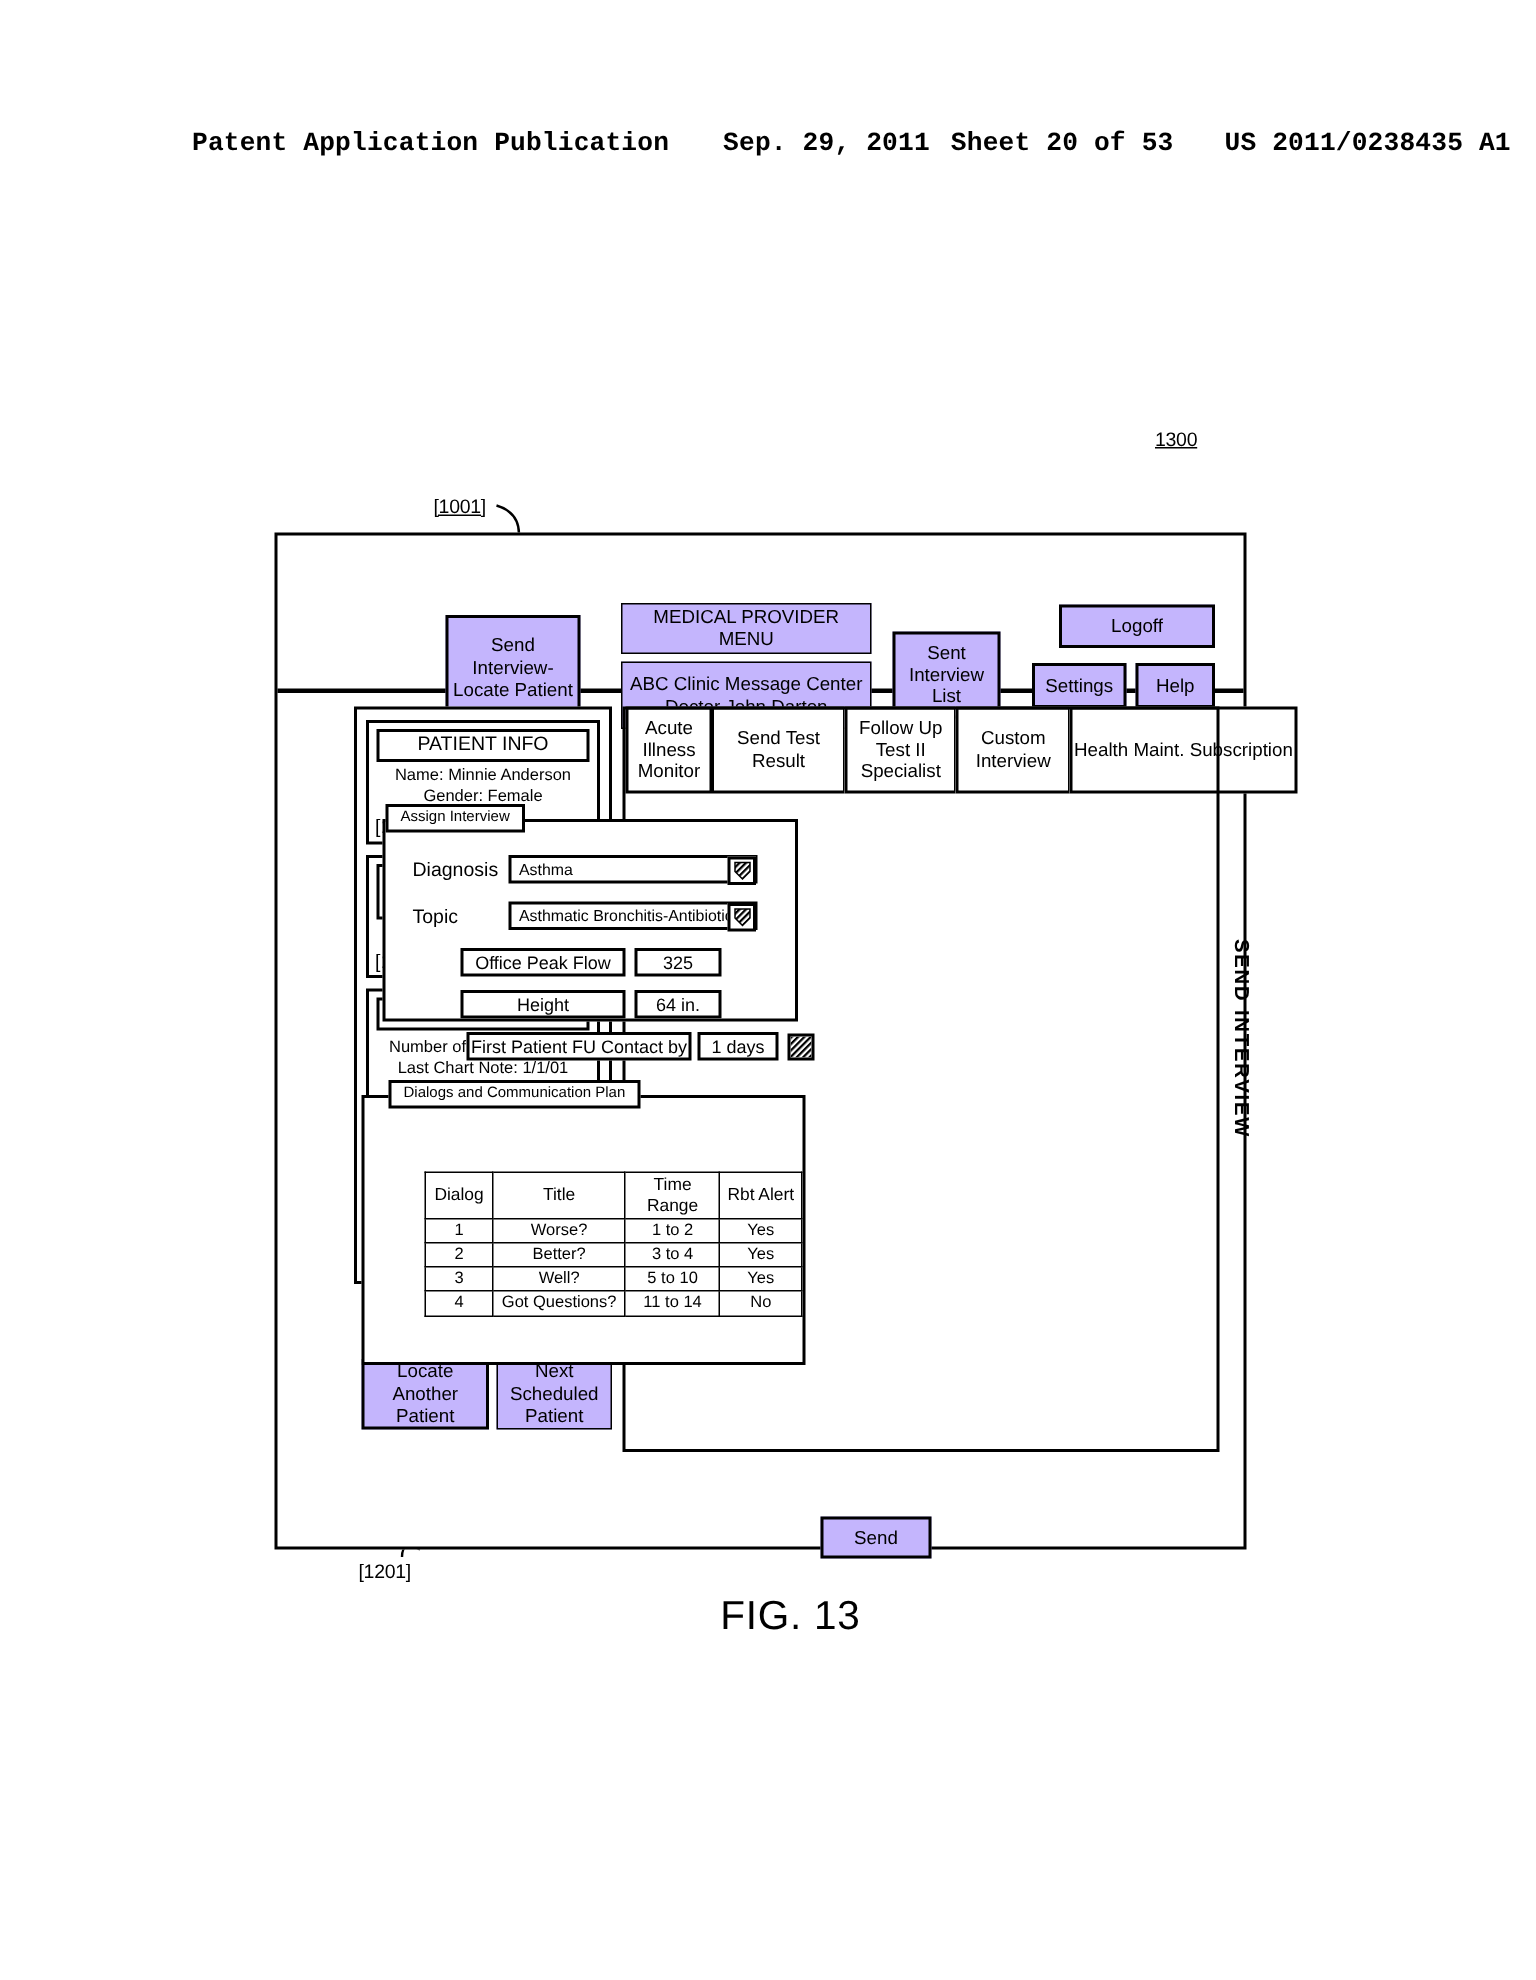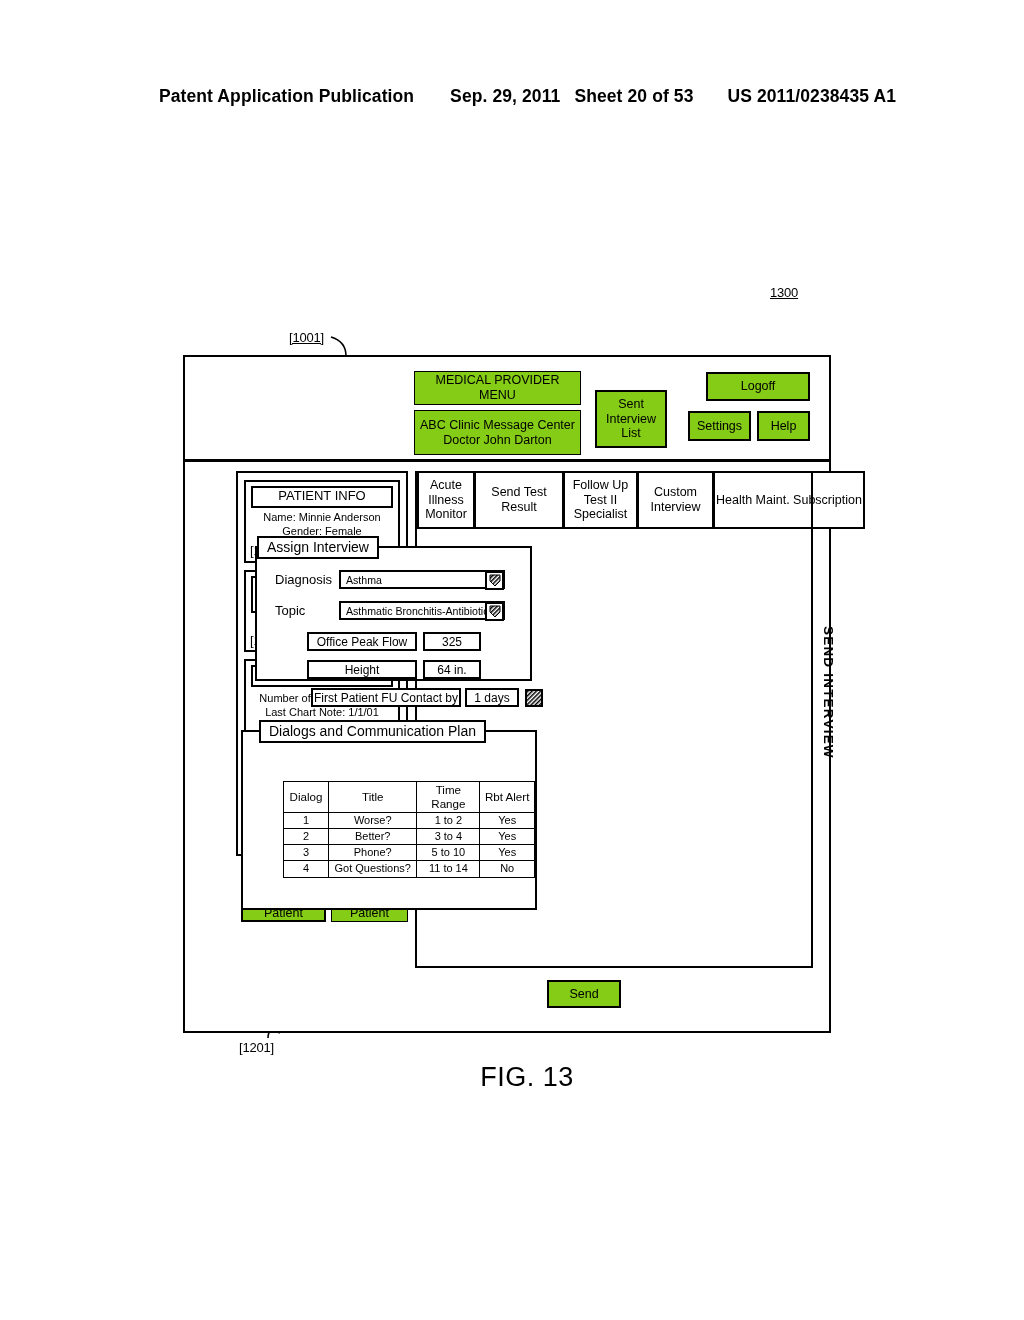--- a/index.html
+++ b/index.html
@@ -12,26 +12,25 @@
     font-family: "Liberation Sans", sans-serif;
     color: #000;
     overflow: hidden;
   }
   
   .pat-header {
     position: absolute;
     top: 86px; left: 128px; width: 768px;
     display: flex;
     align-items: baseline;
-    font-family: Liberation Sans, sans-serif;
+    font-family: Liberation Mono, monospace;
     font-weight: bold;
     font-size: 17.5px;
     letter-spacing: 0.1px;
     white-space: nowrap;
-    justify-content: flex-end;
   }
   .pat-header .h-pub { }
   .pat-header .h-date { margin-left: 36px; }
   .pat-header .h-sheet { margin-left: 14px; }
   .pat-header .h-num { margin-left: 34px; }
 
   
   .fig-caption {
     position: absolute;
     top: 1062px; left: 0; width: 1024px;
@@ -74,28 +73,29 @@
     left: 0; top: 0; right: 0;
     height: 105px;
     border-bottom: 3px solid #000;
     box-sizing: border-box;
   }
 
   .btn {
     position: absolute;
     box-sizing: border-box;
     border: 2.2px solid #000;
-    background: #84cc16;
+    background: #c4b5fd;
     display: flex;
     align-items: center;
     justify-content: center;
     text-align: center;
     font-size: 12.5px;
     line-height: 1.18;
     padding: 1px 2px;
+    margin-top: 31px;
   }
   .btn.thin { border-width: 1.6px; }
 
   
   #alert-summary { left: 15px; top: 31px; width: 89px; height: 62px; }
   #send-locate   { left: 112px; top: 22px; width: 90px; height: 71px; }
   #mpm-title     { left: 229px; top: 14px; width: 167px; height: 34px; }
   #mpm-sub       { left: 229px; top: 53px; width: 167px; height: 45px; }
   #sent-list     { left: 410px; top: 33px; width: 72px; height: 58px; }
   #logoff        { left: 521px; top: 15px; width: 104px; height: 29px; }
@@ -215,21 +215,21 @@
   .group-box {
     position: absolute;
     border: 2.2px solid #000;
     box-sizing: border-box;
     background: #fff;
   }
   .group-legend {
     position: absolute;
     border: 2.2px solid #000;
     background: #fff;
-    font-size: 14px;
+    font-size: 10px;
     padding: 1px 8px 2px 8px;
     white-space: nowrap;
     line-height: 1.15;
   }
 
   #assign-box { left: 70px; top: 84px; width: 277px; height: 135px; }
   #assign-legend { left: 72px; top: 74px; }
 
   .field-row { position: absolute; display: flex; align-items: center; }
   .field-label {
@@ -401,20 +401,21 @@
 <div class="ref" style="left:645px; top:789px;">[1313]</div>
 <div class="ref" style="left:719px; top:789px;">[1314]</div>
 
 <div class="ref" style="left:257px; top:988px;">[1206]</div>
 <div class="ref" style="left:333px; top:988px;">[1207]</div>
 <div class="ref" style="left:637px; top:998px;">[1315]</div>
 
 <div class="app-window">
 
   <div class="toolbar">
+    <div class="btn" id="send-locate">Send Interview-Locate Patient</div>
     <div class="btn thin" id="mpm-title">MEDICAL PROVIDER MENU</div>
     <div class="btn thin" id="mpm-sub">ABC Clinic Message Center Doctor John Darton</div>
     <div class="btn" id="sent-list">Sent Interview List</div>
     <div class="btn" id="logoff">Logoff</div>
     <div class="btn" id="settings">Settings</div>
     <div class="btn" id="help">Help</div>
   </div>
 
   <div class="app-body">
 
@@ -547,21 +548,21 @@
             <td>Yes</td>
           </tr>
           <tr>
             <td>2</td>
             <td>Better?</td>
             <td>3 to 4</td>
             <td>Yes</td>
           </tr>
           <tr>
             <td>3</td>
-            <td>Phone?</td>
+            <td>Well?</td>
             <td>5 to 10</td>
             <td>Yes</td>
           </tr>
           <tr>
             <td>4</td>
             <td>Got Questions?</td>
             <td>11 to 14</td>
             <td>No</td>
           </tr>
         </tbody>

